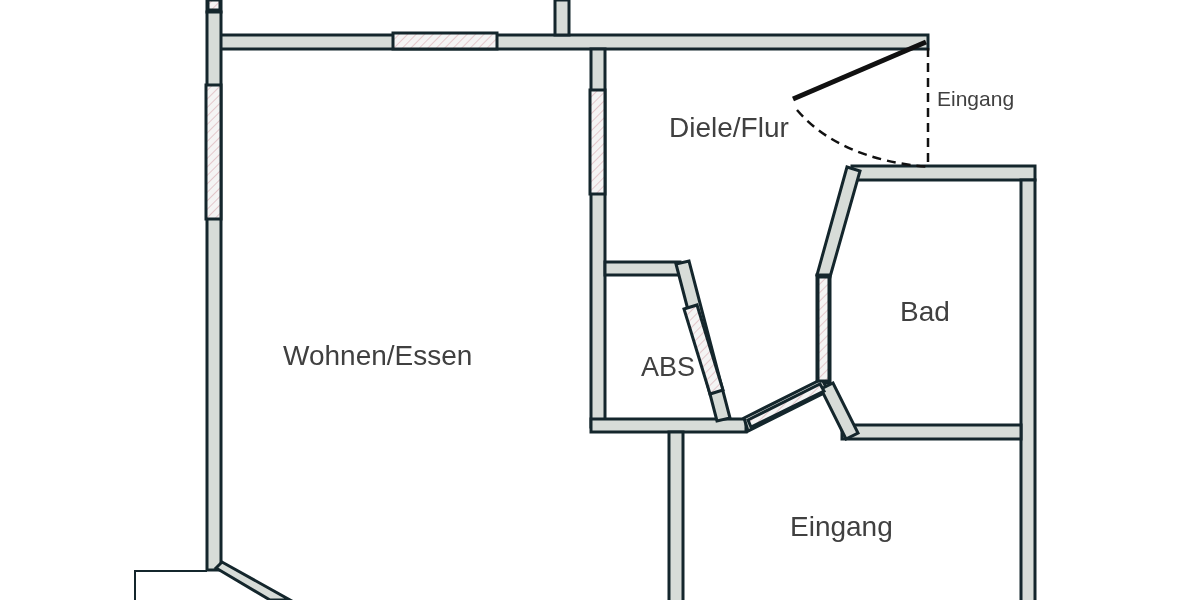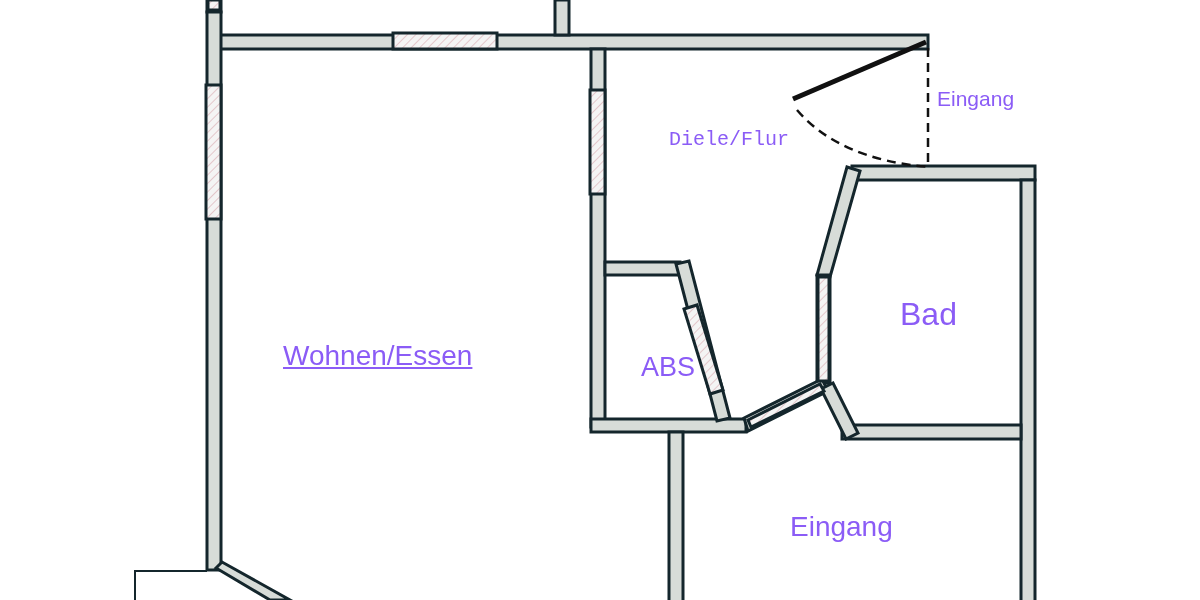--- a/index.html
+++ b/index.html
@@ -1,18 +1,18 @@
 <!DOCTYPE html>
 <html><head>
   <meta charset="utf-8">
   <style>
     html, body { margin: 0; padding: 0; background: #ffffff; }
     body { width: 1200px; height: 600px; overflow: hidden; position: relative; }
     svg { position: absolute; left: 0; top: 0; }
-    .label { position: absolute; font-family: "Liberation Sans", sans-serif; color: #8b5cf6; white-space: nowrap; }
+    .label { position: absolute; font-family: "Liberation Sans", sans-serif; color: #404040; white-space: nowrap; }
   </style>
 </head>
 <body>
 
 <svg width="1200" height="600" viewBox="0 0 1200 600">
   <defs>
     <pattern id="hatch" patternUnits="userSpaceOnUse" width="6" height="6" patternTransform="rotate(45)">
       <rect width="6" height="6" fill="#f4f4f4"></rect>
       <line x1="0" y1="0" x2="0" y2="6" stroke="#e3c7cb" stroke-width="2"></line>
     </pattern>
@@ -63,18 +63,18 @@
     <polygon points="748,420 820,384 824,391 751,427"></polygon>
   </g>
 
   <polyline points="135,600 135,571 207,571" fill="none" stroke="#14262c" stroke-width="2"></polyline>
 
   <line x1="793" y1="99" x2="926" y2="42" stroke="#111" stroke-width="5"></line>
   <path d="M 797 110 Q 840 160 930 167" fill="none" stroke="#111" stroke-width="2.5" stroke-dasharray="9,6"></path>
   <line x1="928" y1="48" x2="928" y2="165" stroke="#111" stroke-width="2.5" stroke-dasharray="9,6"></line>
 </svg>
 
-<div class="label" style="left:283px; top:340px; font-size:28px;text-decoration:underline;">Wohnen/Essen</div>
-<div class="label" style="left:669px; top:128px; font-size:20px;font-family:Liberation Mono, monospace;">Diele/Flur</div>
-<div class="label" style="left:900px; top:296px; font-size:32px;">Bad</div>
+<div class="label" style="left:283px; top:340px; font-size:28px;">Wohnen/Essen</div>
+<div class="label" style="left:669px; top:112px; font-size:28px;">Diele/Flur</div>
+<div class="label" style="left:900px; top:296px; font-size:28px;">Bad</div>
 <div class="label" style="left:641px; top:352px; font-size:27px;">ABS</div>
 <div class="label" style="left:790px; top:511px; font-size:28px;">Eingang</div>
 <div class="label" style="left:937px; top:87px; font-size:21px;">Eingang</div>
 
 </body></html>

